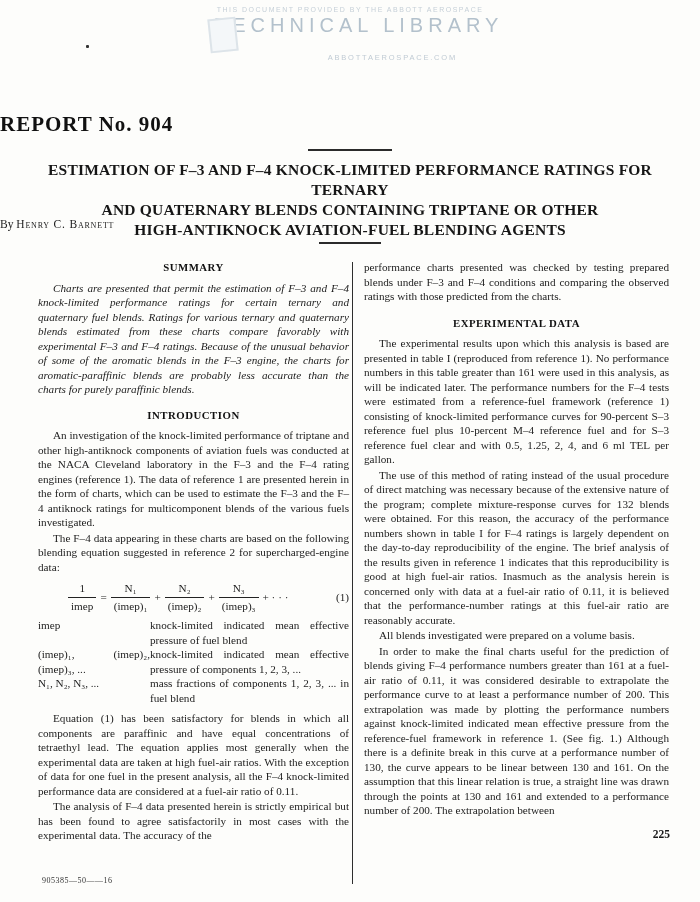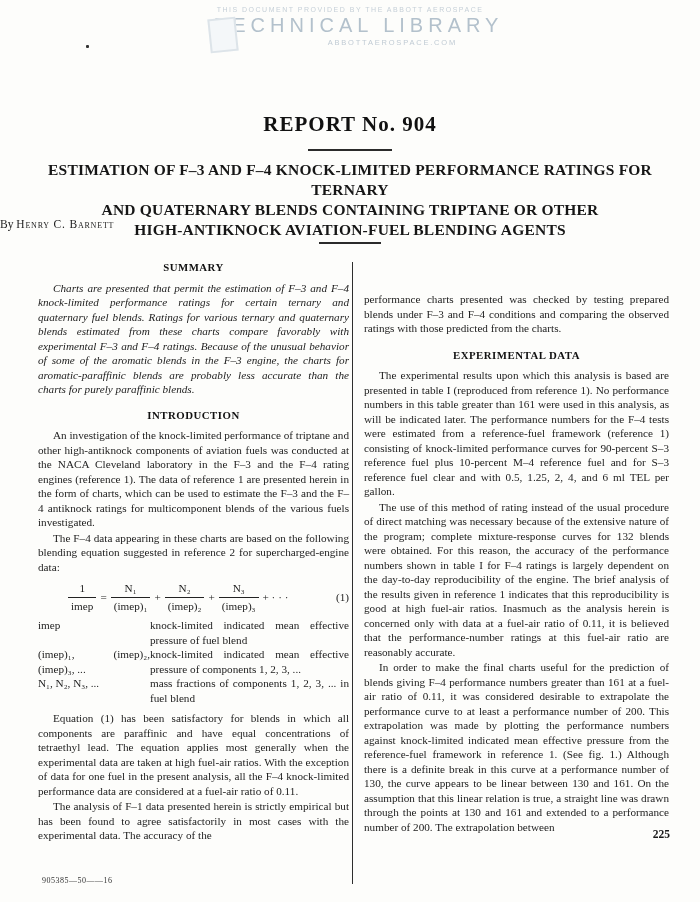--- a/index.html
+++ b/index.html
@@ -10,29 +10,29 @@
     color:#222;
     -webkit-font-smoothing:antialiased;
   }
   
   .watermark{
     position:absolute;top:6px;left:50%;transform:translateX(-50%);
     width:270px;text-align:center;user-select:none;
   }
   .wm-line1{font-family:"Liberation Sans","DejaVu Sans",sans-serif;font-size:7px;letter-spacing:1.5px;color:#c6d0d8;white-space:nowrap;}
   .wm-line2{font-family:"Liberation Sans","DejaVu Sans",sans-serif;font-size:20px;letter-spacing:5px;color:#b3c1cc;white-space:nowrap;margin-top:1px;}
-  .wm-line3{font-family:"Liberation Sans","DejaVu Sans",sans-serif;font-size:7.5px;letter-spacing:1.8px;color:#c0cbd4;text-align:right;padding-right:28px;margin-top:1px;}
+  .wm-line3{font-family:"Liberation Sans","DejaVu Sans",sans-serif;font-size:7.5px;letter-spacing:1.8px;color:#c0cbd4;text-align:right;padding-right:28px;margin-top:16px;}
   .wm-doc-icon{
     position:absolute;left:-6px;top:12px;width:24px;height:30px;
     border:2px solid #dde4e9;background:#f4f7f9;transform:rotate(-6deg);
   }
   .speck{position:absolute;left:86px;top:45px;width:3px;height:3px;background:#333;border-radius:1px;}
   
   .report-no{
-    position:absolute;top:112px;left:0;width:100%;text-align:center;
+    position:absolute;top:112px;left:0;width:100%;
     font-size:21px;font-weight:bold;letter-spacing:1px;color:#111;
   }
   .rule-1{position:absolute;top:149px;left:50%;transform:translateX(-50%);width:84px;height:2px;background:#2b2b2b;}
   .doc-title{
     position:absolute;top:160px;left:30px;width:640px;text-align:center;
     font-size:15.5px;font-weight:bold;line-height:20px;color:#161616;letter-spacing:0.2px;
   }
   .byline{
     position:absolute;top:218px;left:0;width:100%;text-align:left;
     font-size:11.5px;color:#1c1c1c;
@@ -42,21 +42,21 @@
   
   .col{position:absolute;top:260px;font-size:11.2px;line-height:14.5px;text-align:justify;}
   .col-left{left:38px;width:311px;}
   .col-right{left:364px;width:305px;}
   .col-divider{position:absolute;left:352px;top:262px;width:1px;height:622px;background:#2e2e2e;}
   .col-heading{
     text-align:center;font-weight:bold;font-size:10.8px;letter-spacing:0.5px;
     margin:11px 0 6px;color:#111;text-indent:0;
   }
   .col p{margin:0 0 1px;text-indent:15px;}
-  .col p.no-indent{text-indent:0;margin-top:32px;}
+  .col p.no-indent{text-indent:0;}
   .summary-text{font-style:italic;}
   
   .equation{display:flex;align-items:center;margin:7px 0 5px;padding-left:28px;}
   .frac{display:inline-flex;flex-direction:column;text-align:center;margin:0 2px;}
   .fnum{display:block;border-bottom:1px solid #222;padding:0 3px 1px;}
   .fden{display:block;padding:1px 3px 0;}
   .var{}
   .op{margin:0 2px;}
   .eq-number{margin-left:auto;}
   .where-label{margin:3px 0 2px;text-indent:0;}
@@ -141,27 +141,28 @@
   <div class="def-row">
     <span class="def-term">(imep)₁, (imep)₂, (imep)₃, ...</span>
     <span class="def-text">knock-limited indicated mean effective pressure of components 1, 2, 3, ...</span>
   </div>
   <div class="def-row">
     <span class="def-term var">N₁, N₂, N₃, ...</span>
     <span class="def-text">mass fractions of components 1, 2, 3, ... in fuel blend</span>
   </div>
 
   <p style="margin-top:6px;">Equation (1) has been satisfactory for blends in which all components are paraffinic and have equal concentrations of tetraethyl lead.  The equation applies most generally when the experimental data are taken at high fuel-air ratios. With the exception of data for one fuel in the present analysis, all the F–4 knock-limited performance data are considered at a fuel-air ratio of 0.11.</p>
-  <p>The analysis of F–1 data presented herein is strictly empirical but has been found to agree satisfactorily in most cases with the experimental data.  The accuracy of the</p>
+  <p>The analysis of F–4 data presented herein is strictly empirical but has been found to agree satisfactorily in most cases with the experimental data.  The accuracy of the</p>
 </div>
 
 <div class="col col-right">
   <p class="no-indent">performance charts presented was checked by testing prepared blends under F–3 and F–4 conditions and comparing the observed ratings with those predicted from the charts.</p>
 
   <div class="col-heading" style="margin-top:12px;">EXPERIMENTAL DATA</div>
   <p>The experimental results upon which this analysis is based are presented in table I (reproduced from reference 1).  No performance numbers in this table greater than 161 were used in this analysis, as will be indicated later.  The performance numbers for the F–4 tests were estimated from a reference-fuel framework (reference 1) consisting of knock-limited performance curves for 90-percent S–3 reference fuel plus 10-percent M–4 reference fuel and for S–3 reference fuel clear and with 0.5, 1.25, 2, 4, and 6 ml TEL per gallon.</p>
   <p>The use of this method of rating instead of the usual procedure of direct matching was necessary because of the extensive nature of the program; complete mixture-response curves for 132 blends were obtained.  For this reason, the accuracy of the performance numbers shown in table I for F–4 ratings is largely dependent on the day-to-day reproducibility of the engine.  The brief analysis of the results given in reference 1 indicates that this reproducibility is good at high fuel-air ratios.  Inasmuch as the analysis herein is concerned only with data at a fuel-air ratio of 0.11, it is believed that the performance-number ratings at this fuel-air ratio are reasonably accurate.</p>
+  <p>All blends investigated were prepared on a volume basis.</p>
 
   <p>In order to make the final charts useful for the prediction of blends giving F–4 performance numbers greater than 161 at a fuel-air ratio of 0.11, it was considered desirable to extrapolate the performance curve to at least a performance number of 200.  This extrapolation was made by plotting the performance numbers against knock-limited indicated mean effective pressure from the reference-fuel framework in reference 1.  (See fig. 1.)  Although there is a definite break in this curve at a performance number of 130, the curve appears to be linear between 130 and 161.  On the assumption that this linear relation is true, a straight line was drawn through the points at 130 and 161 and extended to a performance number of 200.  The extrapolation between</p>
 </div>
 
 <div class="printer-mark">905385—50——16</div>
 <div class="page-number">225</div>
 
 </body></html>

